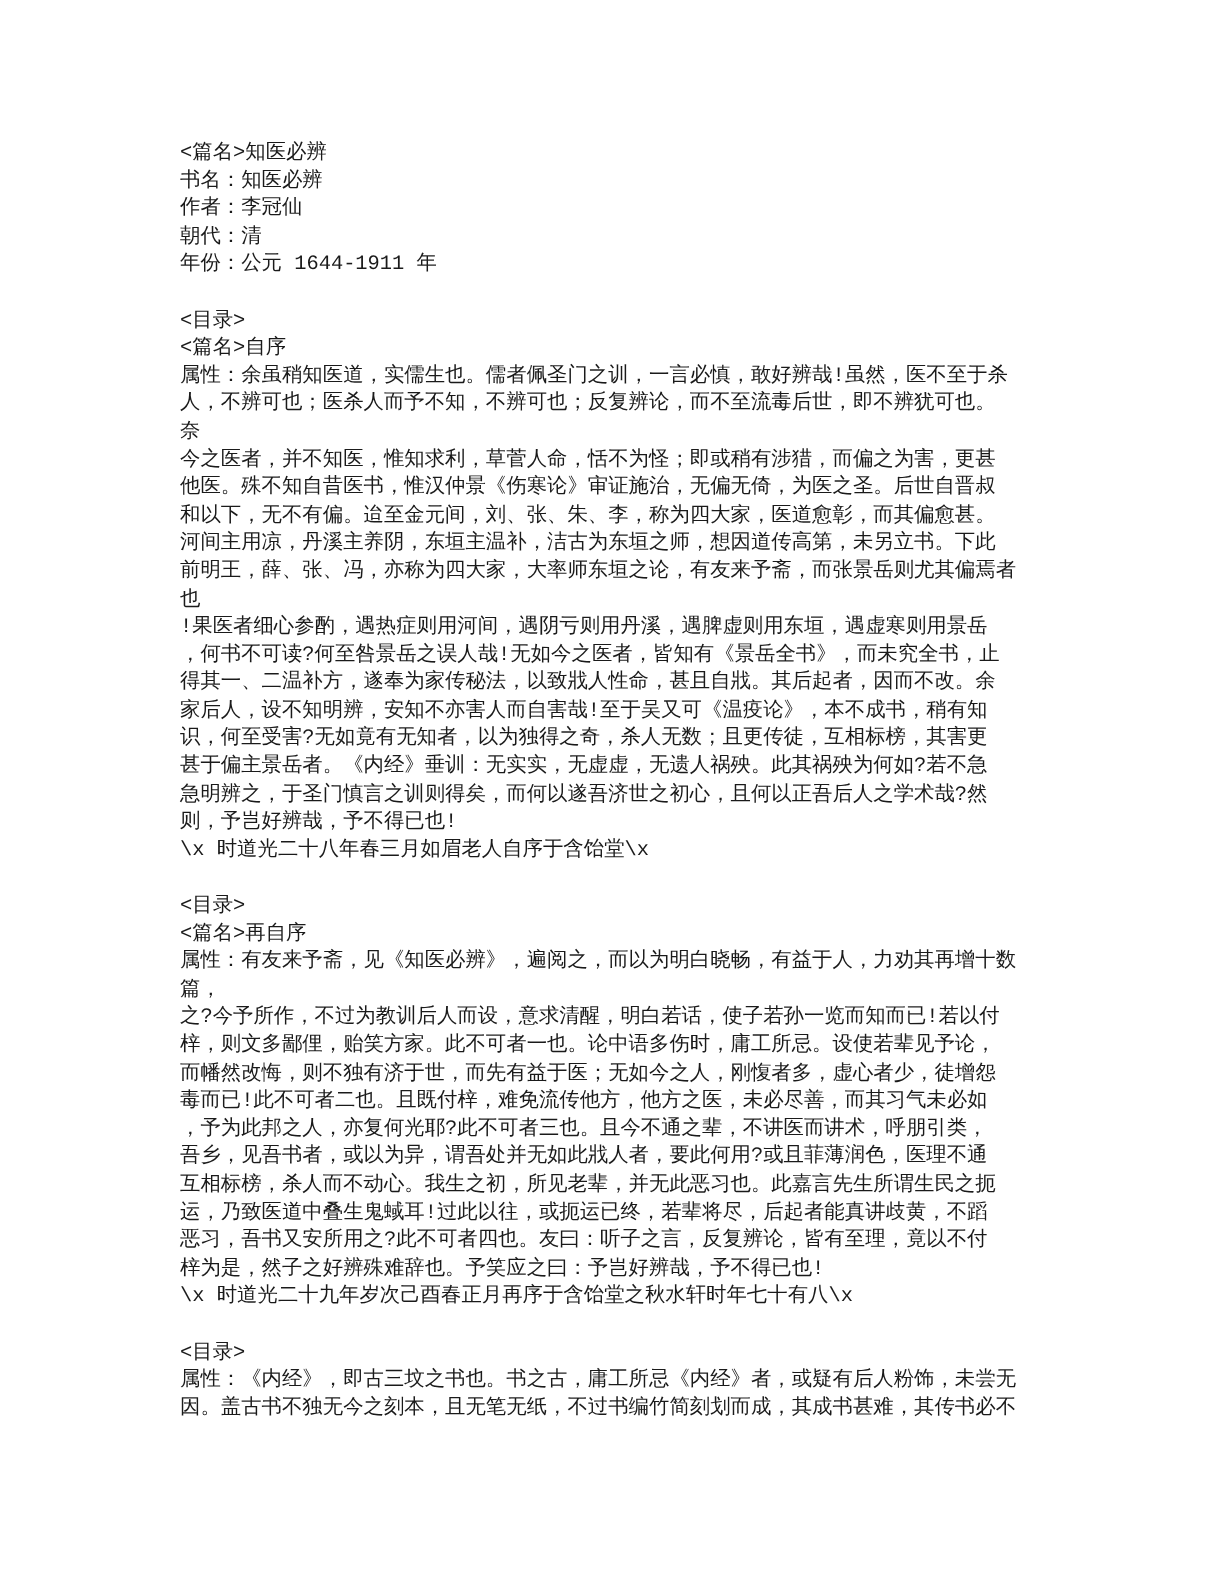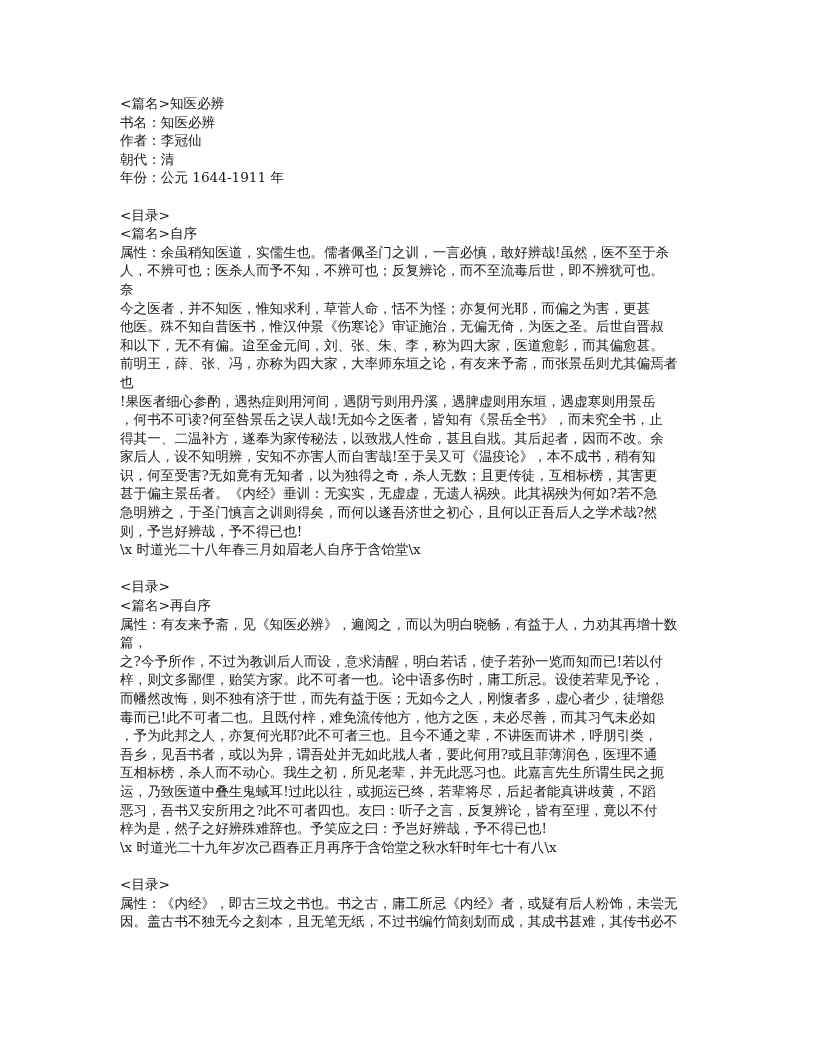--- a/index.html
+++ b/index.html
@@ -7,43 +7,44 @@
   .page {
     position: absolute;
     left: 120px;
     top: 94px;
     width: 590px;
     font-family: "DejaVu Serif", "Liberation Serif", serif;
     font-size: 13.6px;
     line-height: 18.6px;
     color: #1a1a1a;
   }
-  .line { white-space: nowrap; height: 18.6px; overflow: visible; }
+  .line { white-space: nowrap; height: 18.6px; overflow: visible; font-family: Liberation Mono, monospace; }
   .blank { height: 18.6px; }
 </style>
 </head>
 <body>
 
 <div class="page">
   <div class="line">&lt;篇名&gt;知医必辨</div>
   <div class="line">书名：知医必辨</div>
   <div class="line">作者：李冠仙</div>
   <div class="line">朝代：清</div>
   <div class="line">年份：公元 1644-1911 年</div>
   <div class="blank"></div>
 
   <div>
     <div class="line">&lt;目录&gt;</div>
     <div class="line">&lt;篇名&gt;自序</div>
     <div class="line">属性：余虽稍知医道，实儒生也。儒者佩圣门之训，一言必慎，敢好辨哉!虽然，医不至于杀</div>
     <div class="line">人，不辨可也；医杀人而予不知，不辨可也；反复辨论，而不至流毒后世，即不辨犹可也。</div>
     <div class="line">奈</div>
-    <div class="line">今之医者，并不知医，惟知求利，草菅人命，恬不为怪；亦复何光耶，而偏之为害，更甚</div>
+    <div class="line">今之医者，并不知医，惟知求利，草菅人命，恬不为怪；即或稍有涉猎，而偏之为害，更甚</div>
     <div class="line">他医。殊不知自昔医书，惟汉仲景《伤寒论》审证施治，无偏无倚，为医之圣。后世自晋叔</div>
     <div class="line">和以下，无不有偏。迨至金元间，刘、张、朱、李，称为四大家，医道愈彰，而其偏愈甚。</div>
+    <div class="line">河间主用凉，丹溪主养阴，东垣主温补，洁古为东垣之师，想因道传高第，未另立书。下此</div>
     <div class="line">前明王，薛、张、冯，亦称为四大家，大率师东垣之论，有友来予斋，而张景岳则尤其偏焉者</div>
     <div class="line">也</div>
     <div class="line">!果医者细心参酌，遇热症则用河间，遇阴亏则用丹溪，遇脾虚则用东垣，遇虚寒则用景岳</div>
     <div class="line">，何书不可读?何至咎景岳之误人哉!无如今之医者，皆知有《景岳全书》，而未究全书，止</div>
     <div class="line">得其一、二温补方，遂奉为家传秘法，以致戕人性命，甚且自戕。其后起者，因而不改。余</div>
     <div class="line">家后人，设不知明辨，安知不亦害人而自害哉!至于吴又可《温疫论》，本不成书，稍有知</div>
     <div class="line">识，何至受害?无如竟有无知者，以为独得之奇，杀人无数；且更传徒，互相标榜，其害更</div>
     <div class="line">甚于偏主景岳者。《内经》垂训：无实实，无虚虚，无遗人祸殃。此其祸殃为何如?若不急</div>
     <div class="line">急明辨之，于圣门慎言之训则得矣，而何以遂吾济世之初心，且何以正吾后人之学术哉?然</div>
     <div class="line">则，予岂好辨哉，予不得已也!</div>

